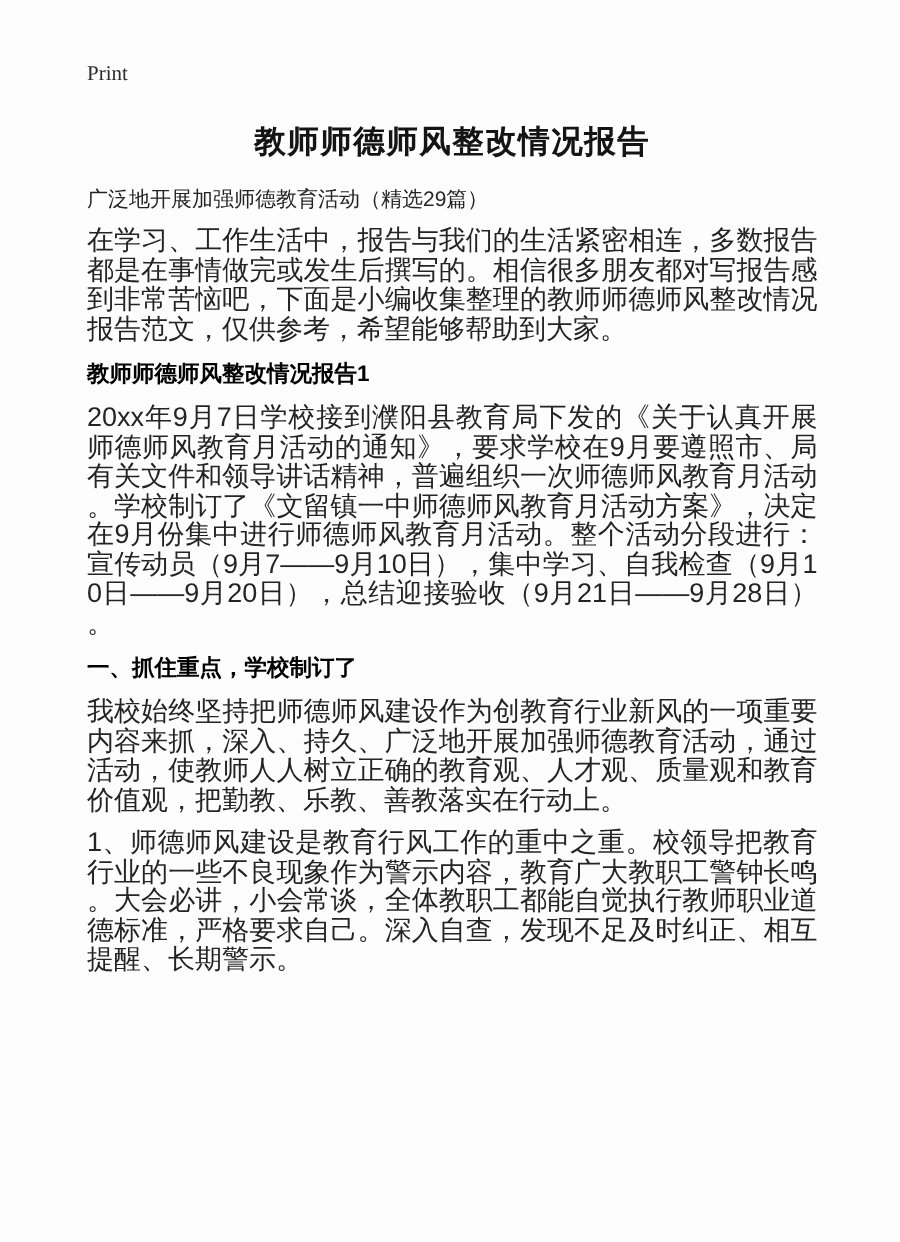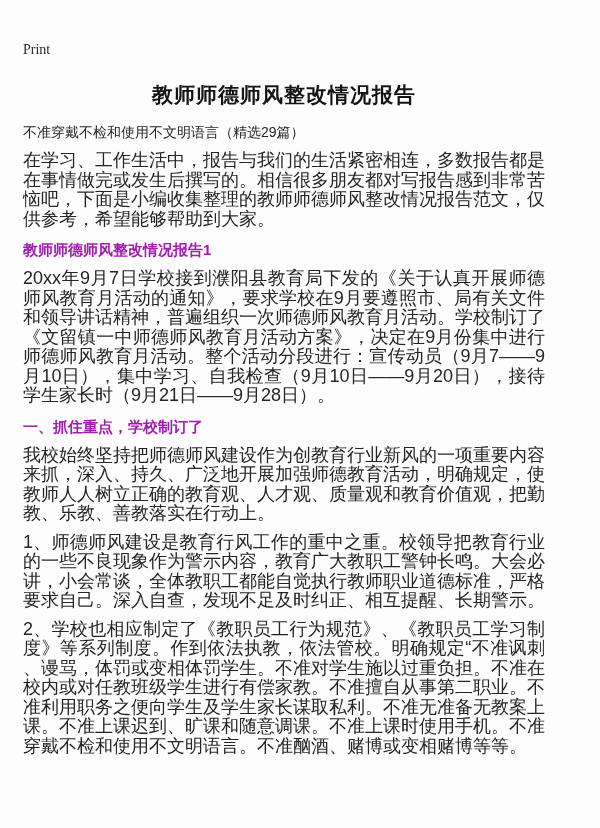--- a/index.html
+++ b/index.html
@@ -8,21 +8,21 @@
     background: #ffffff;
   }
   .page {
     position: relative;
     width: 600px;
     height: 828px;
     margin: 0 auto;
     background: #fdfdfd;
     color: #1f1f1f;
     box-sizing: border-box;
-    padding: 42px 55px 0 23px;
+    padding: 42px 55px 0 58px;
     font-family: "Liberation Sans", "DejaVu Sans", sans-serif;
     overflow: hidden;
   }
   .print-link {
     font-family: "Liberation Serif", "DejaVu Serif", serif;
     font-size: 14px;
     color: #2b2b2b;
     line-height: 16px;
   }
   .doc-title {
@@ -46,44 +46,43 @@
     line-height: 19.5px;
     color: #242424;
     text-align: justify;
     word-break: break-all;
     line-break: anywhere;
   }
   .sec-heading {
     margin: 10px 0 0 0;
     font-size: 15px;
     font-weight: bold;
-    color: #a21caf;
+    color: #000000;
     line-height: 21px;
   }
 </style>
 </head>
 <body>
 
 <div class="page">
 
   <div class="print-link">Print</div>
 
   <h1 class="doc-title">教师师德师风整改情况报告</h1>
 
-  <p class="doc-subtitle">不准穿戴不检和使用不文明语言（精选29篇）</p>
+  <p class="doc-subtitle">广泛地开展加强师德教育活动（精选29篇）</p>
 
   <p class="para">在学习、工作生活中，报告与我们的生活紧密相连，多数报告都是在事情做完或发生后撰写的。相信很多朋友都对写报告感到非常苦恼吧，下面是小编收集整理的教师师德师风整改情况报告范文，仅供参考，希望能够帮助到大家。</p>
 
   <h2 class="sec-heading">教师师德师风整改情况报告1</h2>
 
-  <p class="para">20xx年9月7日学校接到濮阳县教育局下发的《关于认真开展师德师风教育月活动的通知》，要求学校在9月要遵照市、局有关文件和领导讲话精神，普遍组织一次师德师风教育月活动。学校制订了《文留镇一中师德师风教育月活动方案》，决定在9月份集中进行师德师风教育月活动。整个活动分段进行：宣传动员（9月7——9月10日），集中学习、自我检查（9月10日——9月20日），接待学生家长时（9月21日——9月28日）。</p>
+  <p class="para">20xx年9月7日学校接到濮阳县教育局下发的《关于认真开展师德师风教育月活动的通知》，要求学校在9月要遵照市、局有关文件和领导讲话精神，普遍组织一次师德师风教育月活动。学校制订了《文留镇一中师德师风教育月活动方案》，决定在9月份集中进行师德师风教育月活动。整个活动分段进行：宣传动员（9月7——9月10日），集中学习、自我检查（9月10日——9月20日），总结迎接验收（9月21日——9月28日）。</p>
 
 
   <h2 class="sec-heading">一、抓住重点，学校制订了</h2>
 
-  <p class="para">我校始终坚持把师德师风建设作为创教育行业新风的一项重要内容来抓，深入、持久、广泛地开展加强师德教育活动，明确规定，使教师人人树立正确的教育观、人才观、质量观和教育价值观，把勤教、乐教、善教落实在行动上。</p>
+  <p class="para">我校始终坚持把师德师风建设作为创教育行业新风的一项重要内容来抓，深入、持久、广泛地开展加强师德教育活动，通过活动，使教师人人树立正确的教育观、人才观、质量观和教育价值观，把勤教、乐教、善教落实在行动上。</p>
 
   <p class="para">1、师德师风建设是教育行风工作的重中之重。校领导把教育行业的一些不良现象作为警示内容，教育广大教职工警钟长鸣。大会必讲，小会常谈，全体教职工都能自觉执行教师职业道德标准，严格要求自己。深入自查，发现不足及时纠正、相互提醒、长期警示。</p>
 
-  <p class="para">2、学校也相应制定了《教职员工行为规范》、《教职员工学习制度》等系列制度。作到依法执教，依法管校。明确规定“不准讽刺、谩骂，体罚或变相体罚学生。不准对学生施以过重负担。不准在校内或对任教班级学生进行有偿家教。不准擅自从事第二职业。不准利用职务之便向学生及学生家长谋取私利。不准无准备无教案上课。不准上课迟到、旷课和随意调课。不准上课时使用手机。不准穿戴不检和使用不文明语言。不准酗酒、赌博或变相赌博等等。</p>
 
 
 </div>
 
 </body></html>

